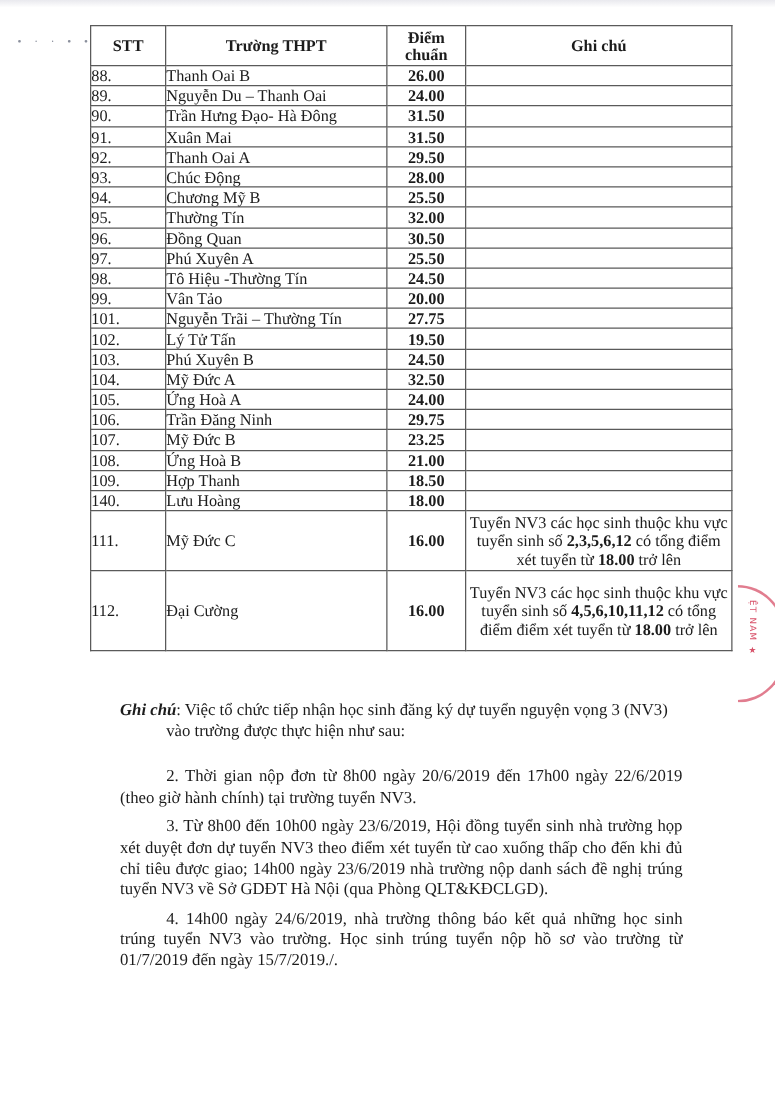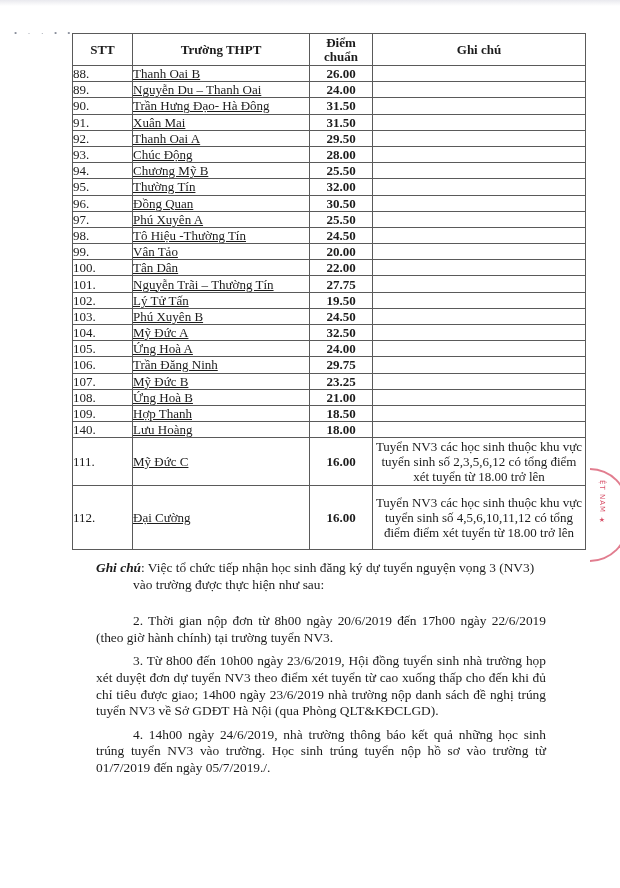--- a/index.html
+++ b/index.html
@@ -12,21 +12,21 @@
   }
   .page-top-shade {
     position: absolute; left: 0; top: 0; width: 620px; height: 6px;
     background: linear-gradient(#e9e9ee, #ffffff);
   }
   .scan-dots {
     position: absolute; left: 14px; top: 28px;
     font-size: 9px; color: #8a8f9c; letter-spacing: 4px;
   }
   table.scores {
-    position: absolute; left: 72px; top: 33px;
+    position: absolute; left: 72px; top: 20px;
     width: 513px;
     border-collapse: collapse;
     table-layout: fixed;
     font-size: 13px;
     padding-left: 40px;
   }
   table.scores td, table.scores th {
     border: 1px solid #5a5a5a;
     padding: 0;
     line-height: 15px;
@@ -34,26 +34,26 @@
   table.scores th {
     font-weight: bold; font-size: 13px; text-align: center; height: 31px;
     line-height: 14px;
   }
   col.c-stt { width: 60px; }
   col.c-school { width: 177px; }
   col.c-score { width: 63px; }
   col.c-note { width: 213px; }
   tr.row td { height: 15.2px; }
   td.stt { text-align: left; }
-  td.school { padding-left: 5px; white-space: nowrap; text-decoration: underline; }
+  td.school { padding-left: 5px; white-space: nowrap; }
   td.score { text-align: center; font-weight: bold; margin-top: 12px; }
   td.note { text-align: center; font-size: 13px; line-height: 15.5px; padding: 0 4px; }
   tr.tall1 td { height: 47px; }
   tr.tall2 td { height: 63px; }
-  td.note b { font-weight: normal; margin-top: 18px; }
+  td.note b { font-weight: bold; margin-top: 18px; }
 
   .notes {
     position: absolute; left: 96px; top: 560px; width: 450px;
     font-size: 13.4px; line-height: 16.6px; text-align: justify;
   }
   .notes p { margin: 0; }
   .notes .intro-label { font-weight: bold; font-style: italic; }
   .notes .intro { margin-bottom: 20px; }
   .notes .intro .cont { display: block; padding-left: 37px; }
   .notes .item { text-indent: 37px; margin-bottom: 7px; }
@@ -161,26 +161,20 @@
         <td class="score">24.50</td>
         <td class="note"></td>
       </tr>
       <tr class="row ">
         <td class="stt">99.</td>
         <td class="school">Vân Tảo</td>
         <td class="score">20.00</td>
         <td class="note"></td>
       </tr>
       <tr class="row ">
-        <td class="stt">100.</td>
-        <td class="school">Tân Dân</td>
-        <td class="score">22.00</td>
-        <td class="note"></td>
-      </tr>
-      <tr class="row ">
         <td class="stt">101.</td>
         <td class="school">Nguyễn Trãi – Thường Tín</td>
         <td class="score">27.75</td>
         <td class="note"></td>
       </tr>
       <tr class="row ">
         <td class="stt">102.</td>
         <td class="school">Lý Tử Tấn</td>
         <td class="score">19.50</td>
         <td class="note"></td>
@@ -248,17 +242,17 @@
     </tbody>
 </table>
 
 <div class="notes">
   <p class="intro">
     <span class="intro-label">Ghi chú</span><span>: Việc tổ chức tiếp nhận học sinh đăng ký dự tuyển nguyện vọng 3 (NV3)</span>
     <span class="cont">vào trường được thực hiện như sau:</span>
   </p>
   <p class="item">2. Thời gian nộp đơn từ 8h00 ngày 20/6/2019 đến 17h00 ngày 22/6/2019 (theo giờ hành chính) tại trường tuyển NV3.</p>
   <p class="item">3. Từ 8h00 đến 10h00 ngày 23/6/2019, Hội đồng  tuyển sinh nhà trường họp xét duyệt  đơn dự tuyển NV3 theo điểm xét tuyển từ cao xuống thấp cho đến khi đủ chỉ tiêu được giao; 14h00 ngày 23/6/2019 nhà trường nộp danh sách đề nghị trúng tuyển NV3 về Sở GDĐT Hà Nội (qua Phòng QLT&amp;KĐCLGD).</p>
-  <p class="item">4. 14h00 ngày 24/6/2019, nhà trường thông báo kết quả những học sinh trúng tuyển NV3 vào trường. Học sinh trúng tuyển nộp hồ sơ vào trường từ 01/7/2019 đến ngày 05/7/2019./.</p>
+  <p class="item">4. 14h00 ngày 24/6/2019, nhà trường thông báo kết quả những học sinh trúng tuyển NV3 vào trường. Học sinh trúng tuyển nộp hồ sơ vào trường từ 01/7/2019 đến ngày 15/7/2019./.</p>
 </div>
 
 <div class="stamp"></div>
 <div class="stamp-text">ỆT NAM ★</div>
 
 </body></html>

